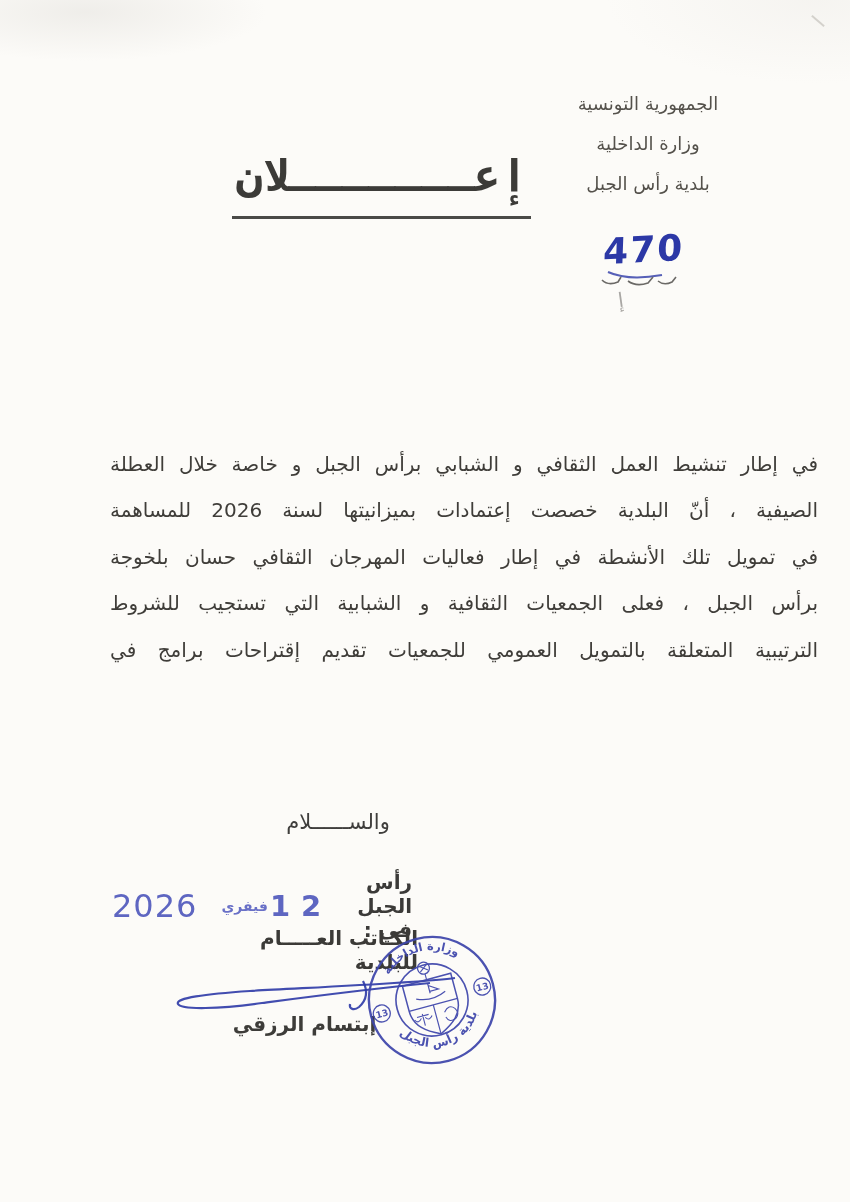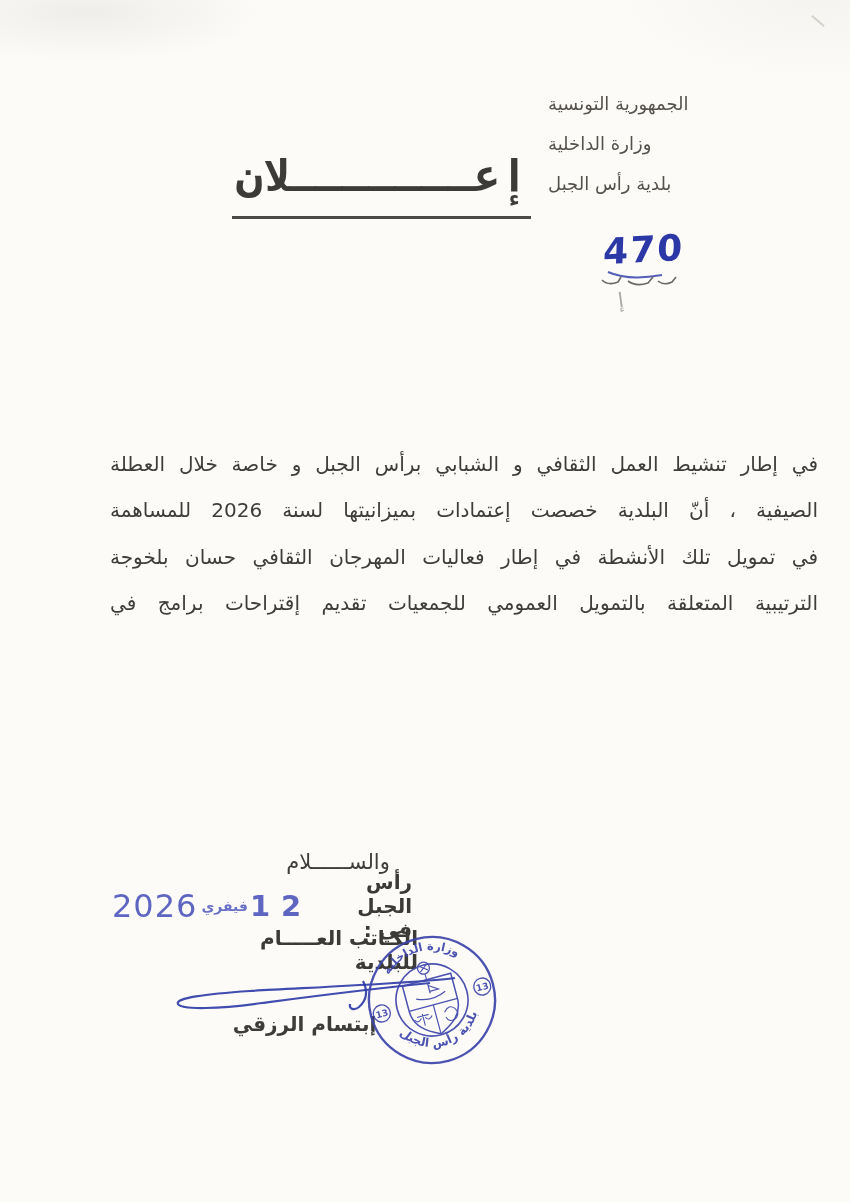--- a/index.html
+++ b/index.html
@@ -9,21 +9,21 @@
     margin:0 auto;
     background:
       radial-gradient(ellipse 260px 70px at 10% 1%, rgba(205,202,196,.28), transparent 70%),
       radial-gradient(ellipse 300px 120px at 96% 0%, rgba(215,212,206,.18), transparent 70%),
       #fcfbf8;
     overflow:hidden;
     font-family:"DejaVu Sans", sans-serif;
     color:#3f3d39;
   }
   
-  .letterhead{position:absolute;left:548px;top:84px;width:200px;text-align:left;direction:rtl;}
+  .letterhead{position:absolute;left:548px;top:84px;width:200px;text-align:center;direction:rtl;}
   .lh-line{font-size:18px;line-height:40px;color:#54514b;letter-spacing:.5px;}
   
   .ref-wrap{position:absolute;left:594px;top:231px;width:100px;text-align:center;}
   .ref-number{
     display:inline-block;font-size:36px;font-weight:bold;color:#2c38a6;
     transform:rotate(-3deg) skewX(-5deg);letter-spacing:2px;line-height:38px;
   }
   .annotation{
     position:absolute;left:618px;top:288px;font-size:20px;color:#8e8c88;
     transform:rotate(-8deg);opacity:.75;
@@ -39,30 +39,30 @@
   }
   
   .body-par{position:absolute;left:110px;top:441px;width:708px;direction:rtl;}
   .body-line{
     height:46.4px;line-height:46.4px;font-size:20px;color:#3f3d39;
     text-align:justify;text-align-last:justify;
   }
   .body-line.first{padding-right:92px;}
   .body-line.last{text-align-last:right;}
   
-  .closing{position:absolute;left:268px;top:850px;width:140px;text-align:center;
+  .closing{position:absolute;left:268px;top:810px;width:140px;text-align:center;
     direction:rtl;font-size:21px;color:#3f3e3c;}
   .dateline{
     position:absolute;left:112px;top:886px;width:300px;height:40px;
     display:flex;direction:rtl;align-items:center;
   }
   .place-label{font-size:20px;font-weight:bold;color:#3b3a38;direction:rtl;}
   .ds-day{font-size:29px;font-weight:bold;color:#4d56bc;letter-spacing:11px;
     margin-right:18px;opacity:.9;}
-  .ds-month{font-size:14px;font-weight:bold;color:#5a62c2;margin-right:2px;opacity:.9;}
+  .ds-month{font-size:14px;font-weight:bold;color:#5a62c2;margin-right:2px;opacity:.9;margin-left:20px;}
   .ds-year{font-size:32px;font-weight:normal;color:#4d56bc;letter-spacing:1px;
     margin-right:4px;opacity:.9;}
   .sig-title{position:absolute;left:198px;top:926px;width:220px;direction:rtl;
     font-size:20px;font-weight:bold;color:#3b3a37;text-align:right;}
   .sig-name{position:absolute;left:232px;top:1012px;width:145px;direction:rtl;
     font-size:20px;font-weight:bold;color:#3d3c39;text-align:center;}
   .sig-svg{position:absolute;left:170px;top:955px;}
   .stamp-svg{position:absolute;left:347px;top:915px;opacity:.93;}
   .stamp-text{fill:#3e46ab;}
   .stamp-stroke{stroke:#3e46ab;fill:none;}
@@ -91,20 +91,21 @@
   <div class="annotation">إ</div>
 
   <div class="title-wrap">
     <span class="announcement-title">إعـــــــلان</span>
   </div>
 
   <div class="body-par">
     <div class="body-line">في إطار تنشيط العمل الثقافي و الشبابي برأس الجبل و خاصة خلال العطلة</div>
     <div class="body-line">الصيفية ، أنّ البلدية خصصت إعتمادات بميزانيتها لسنة 2026 للمساهمة</div>
     <div class="body-line">في تمويل تلك الأنشطة في إطار فعاليات المهرجان الثقافي حسان بلخوجة</div>
+    <div class="body-line">برأس الجبل ، فعلى الجمعيات الثقافية و الشبابية التي تستجيب للشروط</div>
     <div class="body-line">الترتيبية المتعلقة بالتمويل العمومي للجمعيات تقديم إقتراحات برامج في</div>
   </div>
 
   <div class="closing">والســــــلام</div>
 
   <div class="dateline">
     <span class="place-label">رأس الجبل في :</span>
     <span class="ds-day">12</span>
     <span class="ds-month">فيفري</span>
     <span class="ds-year">2026</span>

